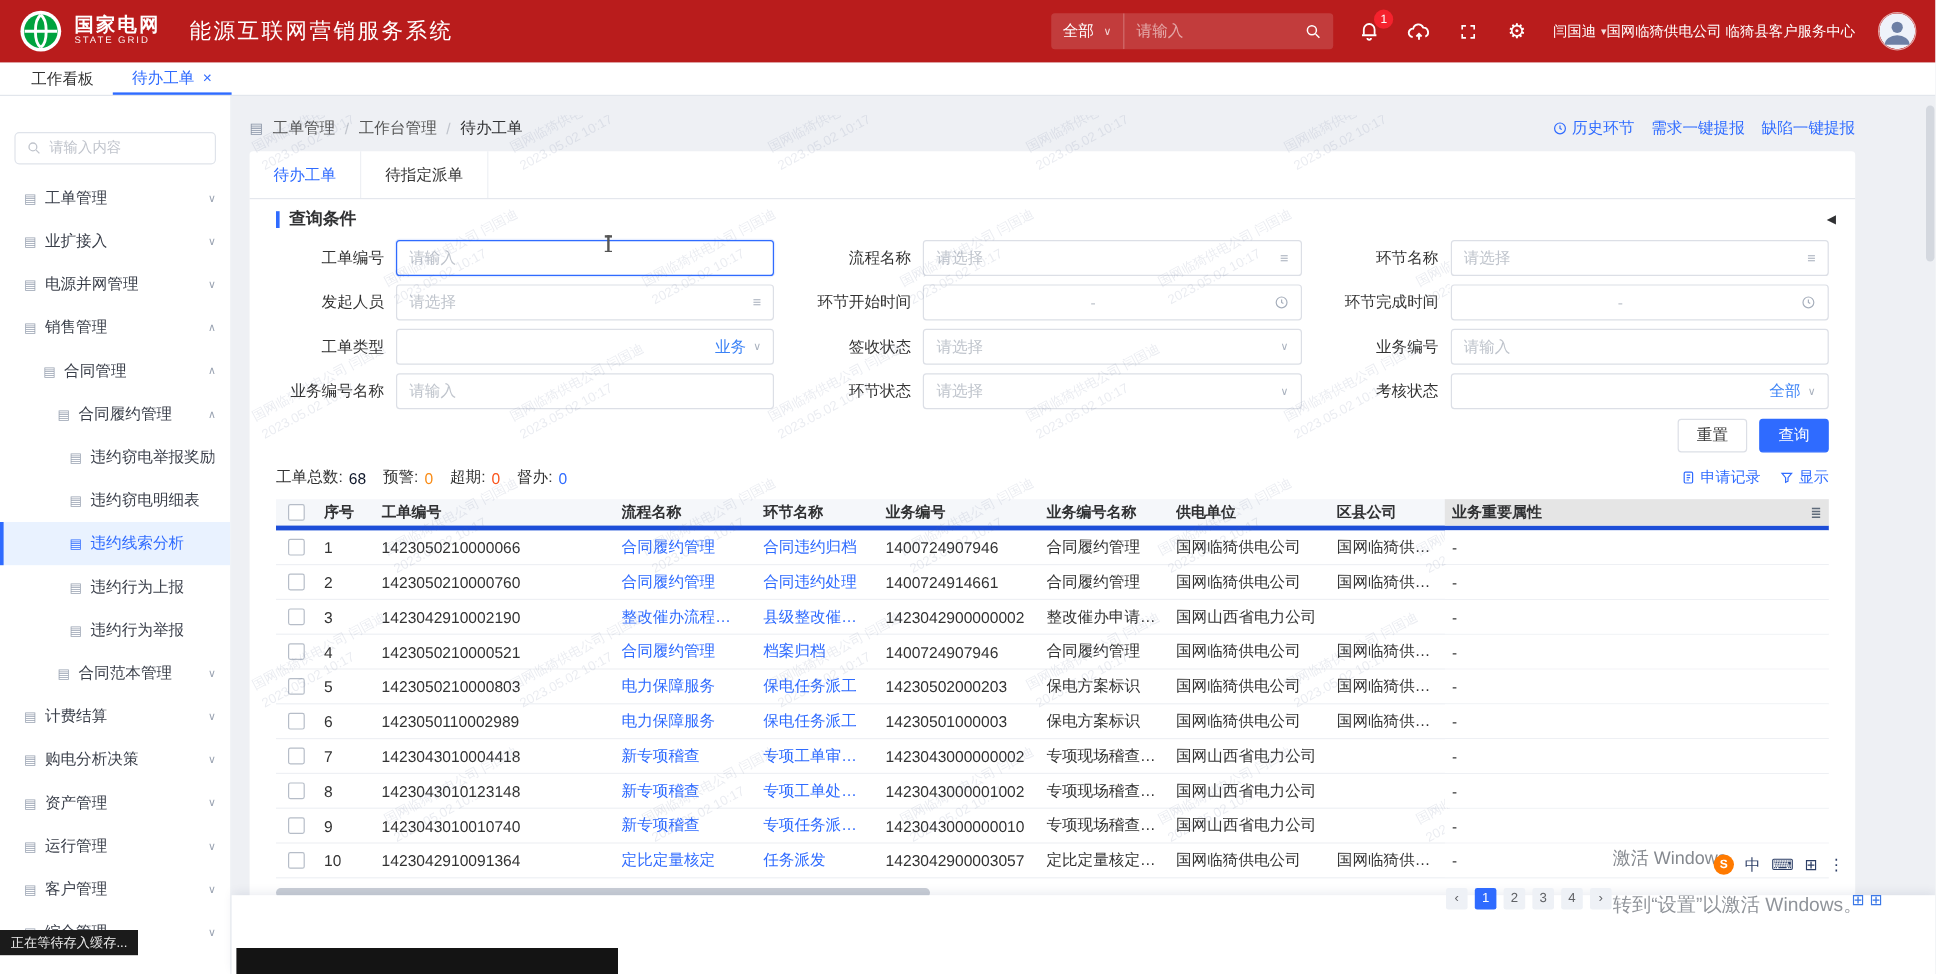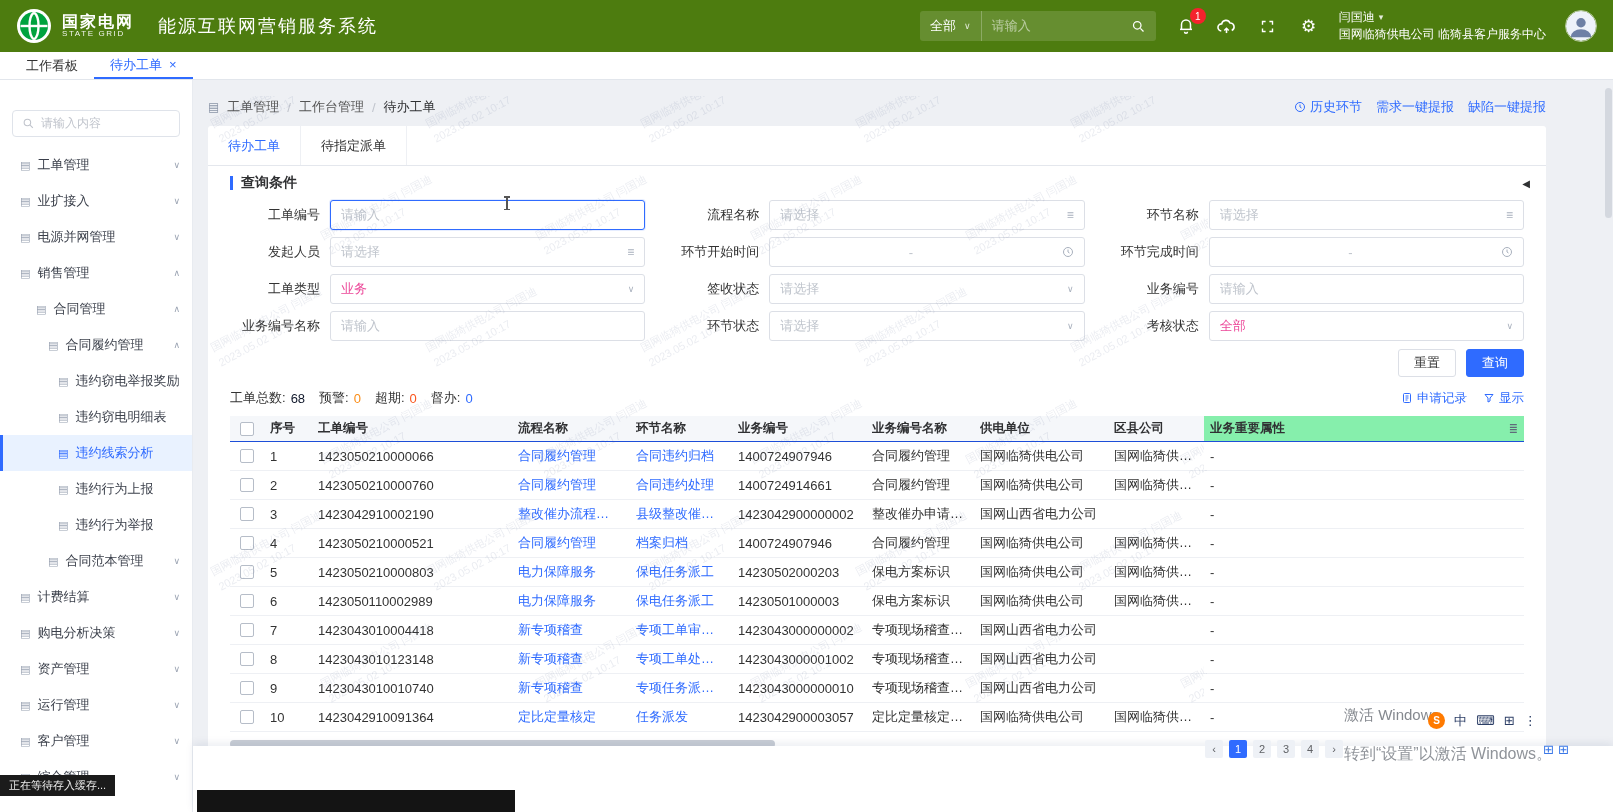--- a/index.html
+++ b/index.html
@@ -1,36 +1,36 @@
 <!DOCTYPE html>
 <html><head>
 <meta charset="utf-8">
 <style>
 *{margin:0;padding:0;box-sizing:border-box;}
 body{font-family:"Liberation Sans","DejaVu Sans",sans-serif;font-size:13px;color:#333;background:#eef0f4;overflow:hidden;}
 .screen{position:relative;width:1613px;height:812px;overflow:hidden;background:#eef0f4;}
 
 
-.app-header{position:absolute;top:0;left:0;right:0;height:52px;background:#4d7c0f;display:flex;align-items:center;padding:0 16px;color:#fff;z-index:10;}
+.app-header{position:absolute;top:0;left:0;right:0;height:52px;background:#b91c1c;display:flex;align-items:center;padding:0 16px;color:#fff;z-index:10;}
 .brand{display:flex;align-items:center;gap:10px;}
 .logo{width:36px;height:36px;flex:none;}
 .brand-text{display:flex;flex-direction:column;line-height:1.1;}
 .brand-cn{font-size:16px;font-weight:bold;letter-spacing:2px;}
 .brand-en{font-size:8px;letter-spacing:1.6px;opacity:.92;}
 .app-title{font-size:18px;margin-left:14px;letter-spacing:2px;}
 .header-right{margin-left:auto;display:flex;align-items:center;gap:19px;}
 .search-group{display:flex;align-items:center;height:30px;background:rgba(255,255,255,.14);border-radius:3px;overflow:hidden;}
 .search-scope{display:flex;align-items:center;gap:8px;padding:0 10px;height:100%;border-right:1px solid rgba(255,255,255,.25);font-size:13px;cursor:pointer;}
 .search-scope .chev{font-size:9px;opacity:.8;}
 .search-input{width:140px;padding:0 10px;color:rgba(255,255,255,.55);font-size:13px;cursor:text;}
 .search-btn{width:34px;height:100%;display:flex;align-items:center;justify-content:center;cursor:pointer;}
 .hicon{position:relative;width:22px;height:22px;display:flex;align-items:center;justify-content:center;cursor:pointer;}
 .badge{position:absolute;top:-7px;right:-9px;min-width:16px;height:16px;border-radius:8px;background:#f5222d;color:#fff;font-size:10px;display:flex;align-items:center;justify-content:center;padding:0 4px;}
 .gear-glyph{font-size:17px;line-height:1;}
-.user-block{display:flex;flex-direction:column;align-items:flex-start;line-height:1.4;font-size:12px;}
+.user-block{display:flex;align-items:flex-end;line-height:1.4;font-size:12px;}
 .user-name-row{display:flex;align-items:center;gap:4px;cursor:pointer;}
 .user-name-row .caret{font-size:9px;opacity:.85;}
 .company{font-size:12px;white-space:nowrap;}
 .avatar{width:32px;height:32px;border-radius:50%;overflow:hidden;flex:none;cursor:pointer;border:1px solid rgba(255,255,255,.6);}
 
 
 .tabbar{position:absolute;top:52px;left:0;right:0;height:28px;background:#fff;border-bottom:1px solid #e2e6ec;display:flex;align-items:stretch;padding-left:10px;z-index:9;}
 .tb-tab{display:flex;align-items:center;gap:7px;padding:0 16px;font-size:13px;color:#333;cursor:pointer;}
 .tb-tab.active{color:#2f6bff;border-bottom:2px solid #2f6bff;}
 .tb-close{font-size:13px;color:#2f6bff;cursor:pointer;}
@@ -72,55 +72,55 @@
 .q-title{font-size:14px;font-weight:bold;color:#303133;display:flex;align-items:center;}
 .q-title::before{content:"";width:3px;height:14px;background:#2f6bff;margin-right:8px;display:inline-block;}
 .collapse{position:absolute;right:16px;font-size:10px;color:#303133;cursor:pointer;}
 
 .query-grid{display:grid;grid-template-columns:repeat(3,1fr);column-gap:24px;row-gap:7px;padding:0 22px;}
 .qf{display:flex;align-items:center;height:30px;}
 .qf-label{width:100px;text-align:right;padding-right:10px;color:#333;font-size:13px;flex:none;white-space:nowrap;}
 .ctl{flex:1;height:30px;border:1px solid #dcdfe6;border-radius:3px;background:#fff;display:flex;align-items:center;padding:0 10px;gap:6px;font-size:13px;position:relative;cursor:pointer;}
 .ctl.focused{border-color:#2f6bff;box-shadow:0 0 0 1px rgba(47,107,255,.12);cursor:text;}
 .ctl .ph{flex:1;color:#bfc4cc;overflow:hidden;white-space:nowrap;}
-.ctl .val{flex:1;color:#ec4899;overflow:hidden;white-space:nowrap;}
+.ctl .val{flex:1;color:#3b82f6;overflow:hidden;white-space:nowrap;text-align:right;}
 .ctl .suffix{color:#a8b0bd;font-size:12px;flex:none;display:flex;align-items:center;}
 .ctl .suffix.chev{font-size:9px;}
 .t-date .ph{text-align:center;padding-right:14px;}
 
 .query-btns{display:flex;justify-content:flex-end;gap:10px;padding:8px 22px 0;}
 .btn{height:28px;padding:0 15px;border-radius:3px;font-size:13px;display:inline-flex;align-items:center;justify-content:center;cursor:pointer;border:1px solid transparent;}
 .btn-default{background:#fff;border-color:#dcdfe6;color:#333;}
 .btn-primary{background:#2f6bff;border-color:#2f6bff;color:#fff;}
 
 .stats-row{display:flex;align-items:center;padding:12px 22px 0;font-size:13px;}
 .stats{display:flex;align-items:center;gap:14px;}
 .stat{display:flex;align-items:center;gap:5px;}
 .stat-label{color:#333;}
 .tools{margin-left:auto;display:flex;align-items:center;gap:16px;color:#2f6bff;}
 .tool{display:flex;align-items:center;gap:4px;cursor:pointer;font-size:12.5px;}
 .tool i{font-style:normal;}
 
 
 .tbl{margin:9px 22px 0;}
 .tr{display:flex;align-items:stretch;border-bottom:1px solid #eef0f4;height:29px;}
-.tr.head{background:#f5f7fa;height:26px;border-bottom:1px solid #1d4ed8;text-align:center;}
+.tr.head{background:#f5f7fa;height:26px;border-bottom:4px solid #1d4ed8;text-align:center;}
 .td{display:flex;align-items:center;padding:0 6px;font-size:13px;color:#333;overflow:hidden;white-space:nowrap;}
 .tr.head .td{font-weight:bold;color:#303133;font-size:12.5px;}
 .c-check{width:34px;justify-content:center;padding:0;flex:none;}
 .c-seq{width:48px;flex:none;}
 .c-order{width:200px;flex:none;}
 .c-process{width:118px;flex:none;}
 .c-step{width:102px;flex:none;}
 .c-bizno{width:134px;flex:none;}
 .c-bizname{width:108px;flex:none;}
 .c-supply{width:134px;flex:none;}
 .c-county{width:96px;flex:none;}
 .c-attr{flex:1;background:#fff;position:relative;z-index:3;}
-.tr.head .c-attr{background:#86efac;}
+.tr.head .c-attr{background:#e5e5e5;}
 .ellip{overflow:hidden;text-overflow:ellipsis;white-space:nowrap;max-width:100%;}
 .link{color:#2f6bff;cursor:pointer;}
 .checkbox{width:14px;height:14px;border:1px solid #b6bdc8;border-radius:2px;background:#fff;cursor:pointer;flex:none;}
 .col-set{margin-left:auto;color:#5f6b7a;font-size:11px;cursor:pointer;}
 
 .hscroll{position:relative;height:8px;margin:8px 22px 0;}
 .hthumb{position:absolute;left:0;top:0;height:8px;width:545px;background:#c9ced6;border-radius:4px;cursor:grab;}
 
 
 .footer-bar{position:absolute;left:193px;right:0;bottom:0;height:66px;background:#fff;box-shadow:0 -3px 8px rgba(15,35,95,.08);z-index:6;}

